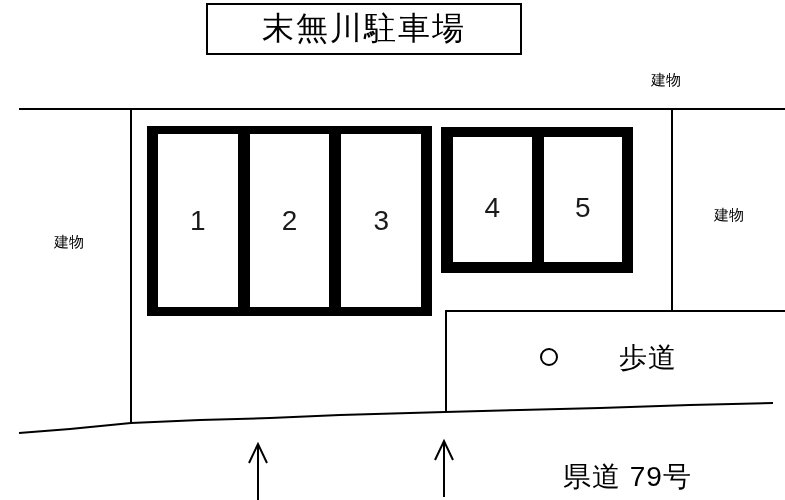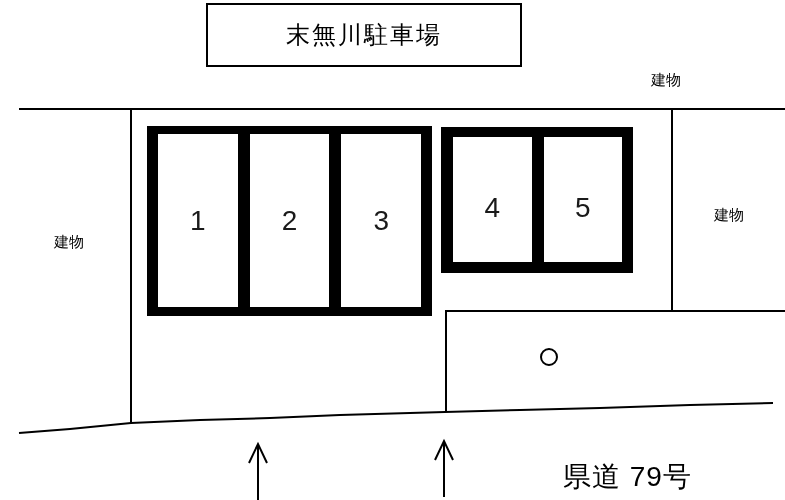--- a/index.html
+++ b/index.html
@@ -9,24 +9,24 @@
     height: 500px;
     background: #ffffff;
     overflow: hidden;
     font-family: "Liberation Sans", "DejaVu Sans", sans-serif;
     color: #000000;
   }
   .abs { position: absolute; }
 
   
   .title-box {
-    left: 206px; top: 3px; width: 316px; height: 64px;
+    left: 206px; top: 3px; width: 316px; height: 52px;
     border: 2px solid #000; box-sizing: border-box;
     display: flex; align-items: center; justify-content: center;
-    font-size: 24px; letter-spacing: 2px; background: #fff;
+    font-size: 32px; letter-spacing: 2px; background: #fff;
   }
 
   
   .hline, .vline { background: #000; }
   .line-top        { left: 19px;  top: 108px; width: 766px; height: 2px; }
   .line-left-v     { left: 130px; top: 108px; width: 2px;  height: 315px; }
   .line-right-v    { left: 671px; top: 108px; width: 2px;  height: 204px; }
   .line-sidewalk-h { left: 445px; top: 310px; width: 340px; height: 2px; }
   .line-sidewalk-v { left: 445px; top: 310px; width: 2px;  height: 102px; }
 
@@ -101,20 +101,21 @@
   <div class="abs block block-2">
     <div class="stall">
       <span>4</span>
     </div>
     <div class="stall">
       <span>5</span>
     </div>
   </div>
 
   <div class="abs marker-circle"></div>
+  <div class="abs big-label sidewalk-label">歩道</div>
 
   <svg class="overlay" width="785" height="500" viewBox="0 0 785 500">
     <polyline points="19,433 70,429 131,423 200,420 270,418 340,415 445,412 520,410 600,408 690,405 773,403" fill="none" stroke="#000" stroke-width="2"></polyline>
     <g stroke="#000" stroke-width="2" fill="none">
       <line x1="258" y1="500" x2="258" y2="445"></line>
       <polyline points="249,463 258,444 267,463"></polyline>
     </g>
     <g stroke="#000" stroke-width="2" fill="none">
       <line x1="444" y1="497" x2="444" y2="442"></line>
       <polyline points="435,460 444,441 453,460"></polyline>

